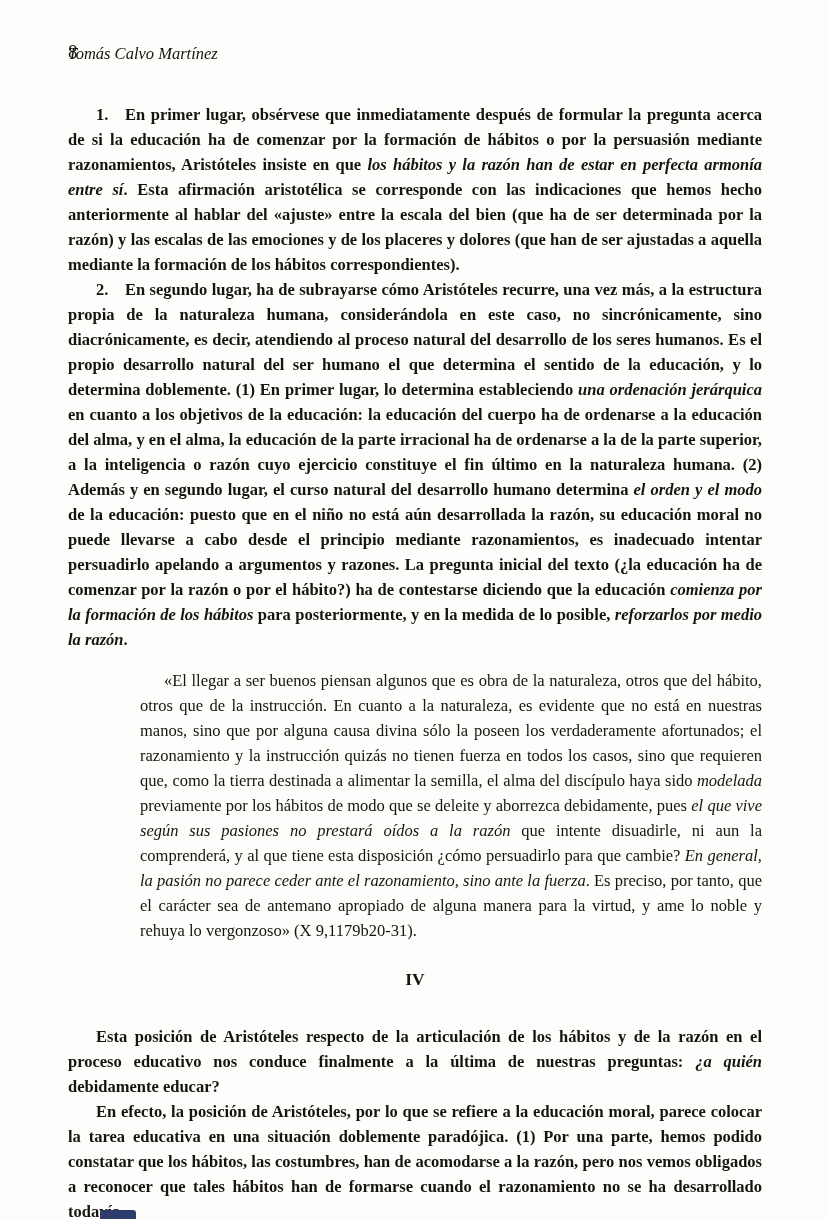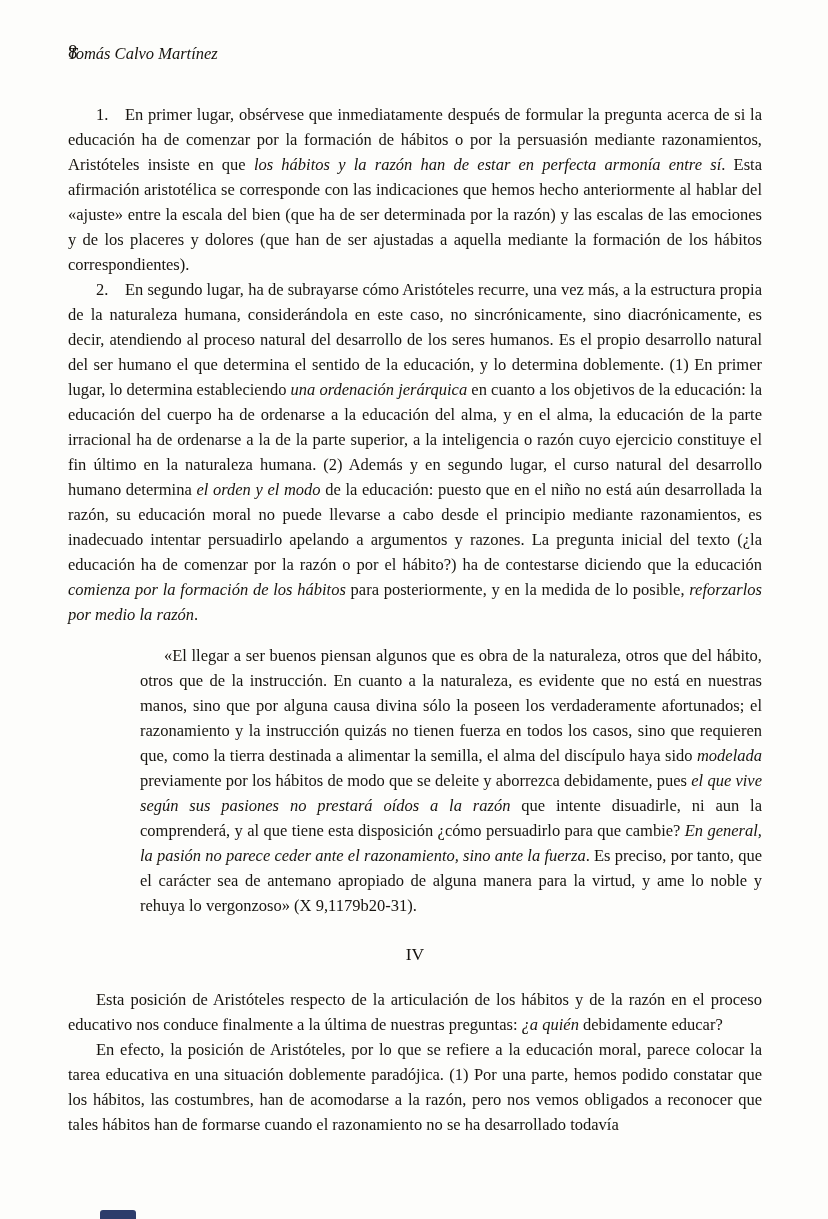--- a/index.html
+++ b/index.html
@@ -23,33 +23,33 @@
   .running-title {
     display: block; text-align: left;
     font-style: italic; font-size: 16.5px;
   }
   .text-block {
     margin-top: 34px;
     font-size: 16.5px;
     line-height: 25px;
     text-align: justify;
   }
-  .para { text-indent: 28px; }
+  .para { text-indent: 28px; font-weight: bold; }
   .para.spaced { margin-top: 25px; }
   .quote {
     margin: 16px 0 16px 72px;
     text-indent: 24px;
     text-align: justify;
   }
   em { font-style: italic; }
   .section-heading {
     text-align: center;
     font-size: 17.5px;
-    font-weight: normal;
-    margin: 24px 0 20px 0;
+    font-weight: bold;
+    margin: 24px 0 32px 0;
     text-indent: 0;
   }
   .scan-artifact {
     position: absolute;
     left: 100px; bottom: 0;
     width: 36px; height: 9px;
     background: #2d3c6b;
     border-radius: 3px 3px 0 0;
   }
 </style>

